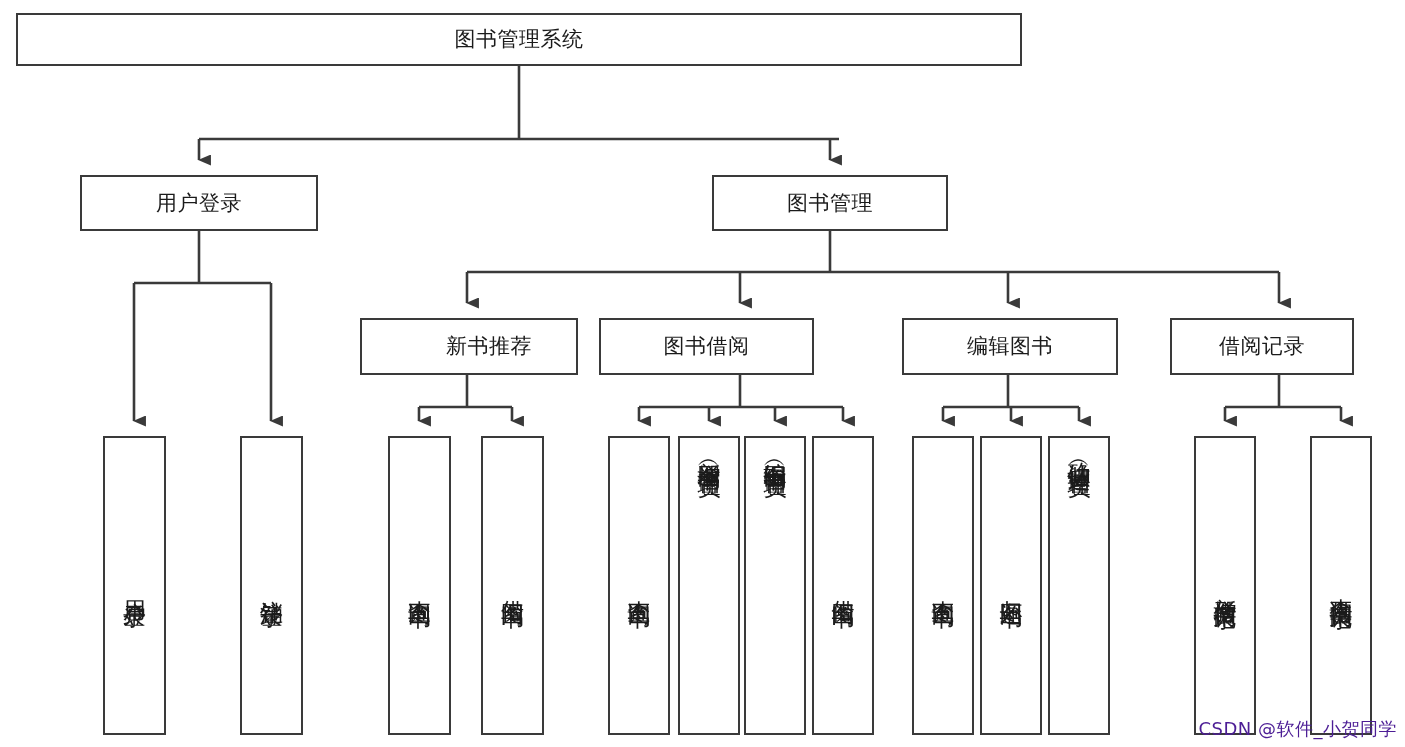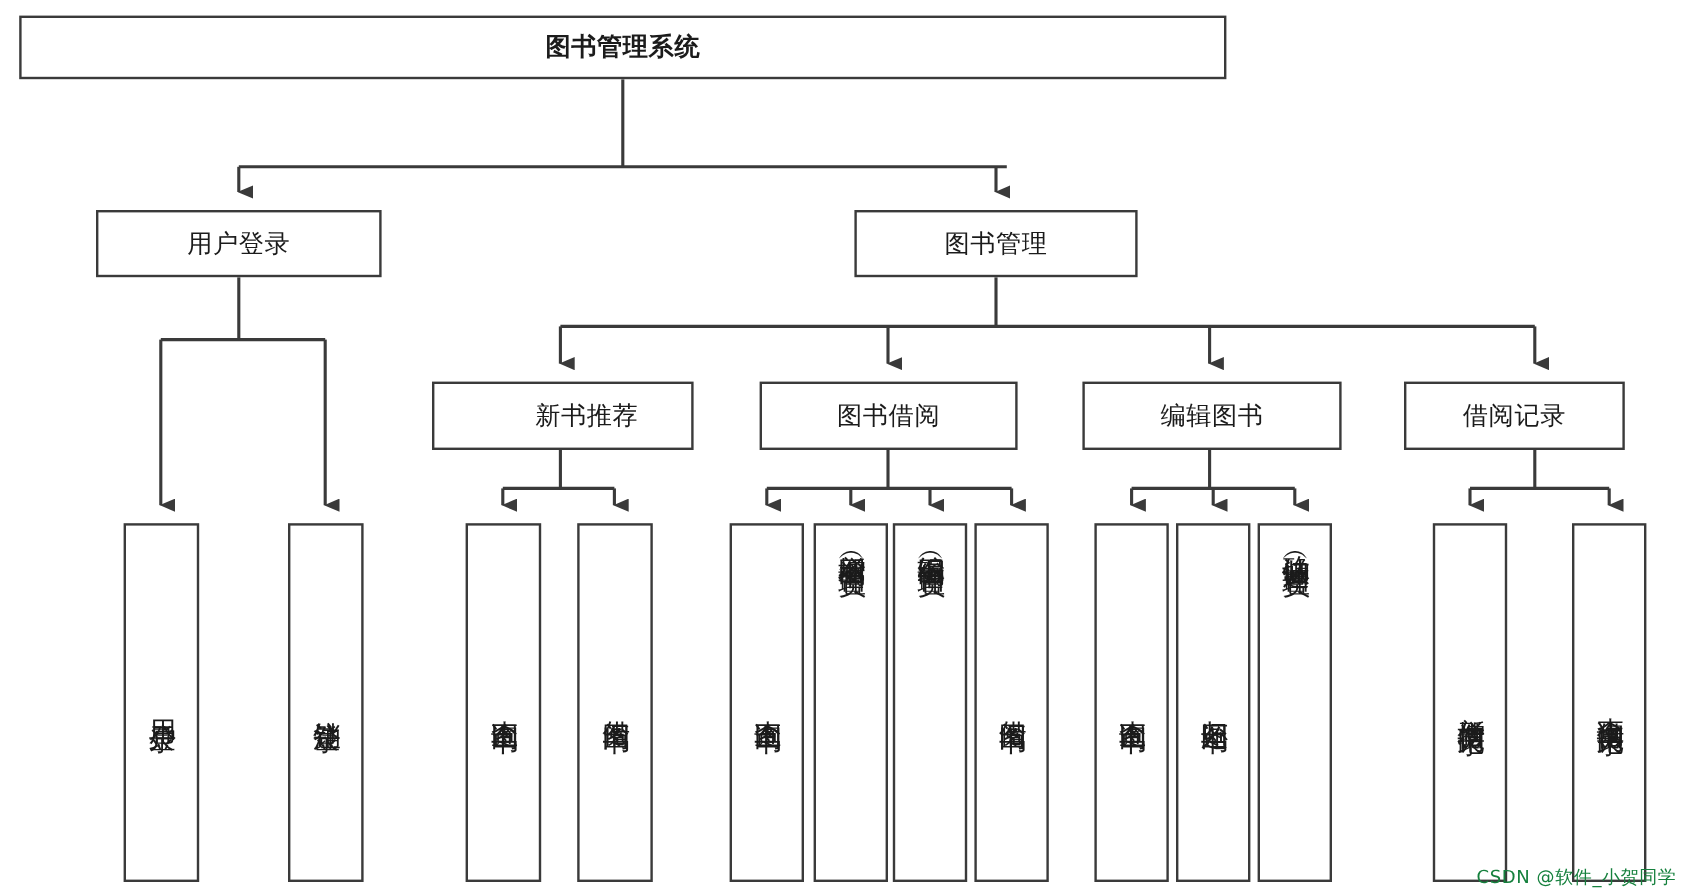--- a/index.html
+++ b/index.html
@@ -45,22 +45,22 @@
     color:#1b1b1b;
     font-size:23px;
     line-height:1.18;
     letter-spacing:2px;
     white-space:nowrap;
   }
   .watermark{
     position:absolute;
     right:8px;
     bottom:6px;
-    font-size:15px;
-    color:#15803d;
+    font-size:18px;
+    color:#4c1d95;
     letter-spacing:0.5px;
     white-space:nowrap;
     pointer-events:none;
     margin-left:32px;
   }
   .edge{stroke:#3a3a3a;stroke-width:2.6;fill:none;}
   .arrowhead{fill:#3a3a3a;}
 </style>
 </head>
 <body>
@@ -106,35 +106,35 @@
   <path class="edge" d="M943,407 L943,421" marker-end="url(#arrow)"></path>
   <path class="edge" d="M1011,407 L1011,421" marker-end="url(#arrow)"></path>
   <path class="edge" d="M1079,407 L1079,421" marker-end="url(#arrow)"></path>
 
   <path class="edge" d="M1279,375 L1279,407"></path>
   <path class="edge" d="M1225,407 L1341,407"></path>
   <path class="edge" d="M1225,407 L1225,421" marker-end="url(#arrow)"></path>
   <path class="edge" d="M1341,407 L1341,421" marker-end="url(#arrow)"></path>
 </svg>
 
-<div class="nodebox" style="left:16px;top:13px;width:1006px;height:53px;font-weight:bold;">
+<div class="nodebox" style="left:16px;top:13px;width:1006px;height:53px;">
   <span class="lbl">图书管理系统</span>
 </div>
 
 <div class="nodebox" style="left:80px;top:175px;width:238px;height:56px;">
   <span class="lbl">用户登录</span>
 </div>
 <div class="nodebox" style="left:712px;top:175px;width:236px;height:56px;font-family:Liberation Serif, serif;">
   <span class="lbl">图书管理</span>
 </div>
 
 <div class="nodebox" style="left:360px;top:318px;width:218px;height:57px;padding-left:40px;">
   <span class="lbl">新书推荐</span>
 </div>
-<div class="nodebox" style="left:633px;top:318px;width:215px;height:57px;text-align:right;">
+<div class="nodebox" style="left:599px;top:318px;width:215px;height:57px;text-align:right;">
   <span class="lbl">图书借阅</span>
 </div>
 <div class="nodebox" style="left:902px;top:318px;width:216px;height:57px;">
   <span class="lbl">编辑图书</span>
 </div>
 <div class="nodebox" style="left:1170px;top:318px;width:184px;height:57px;">
   <span class="lbl">借阅记录</span>
 </div>
 
 <div class="leafbox center" style="left:103px;top:436px;width:63px;height:299px;">

